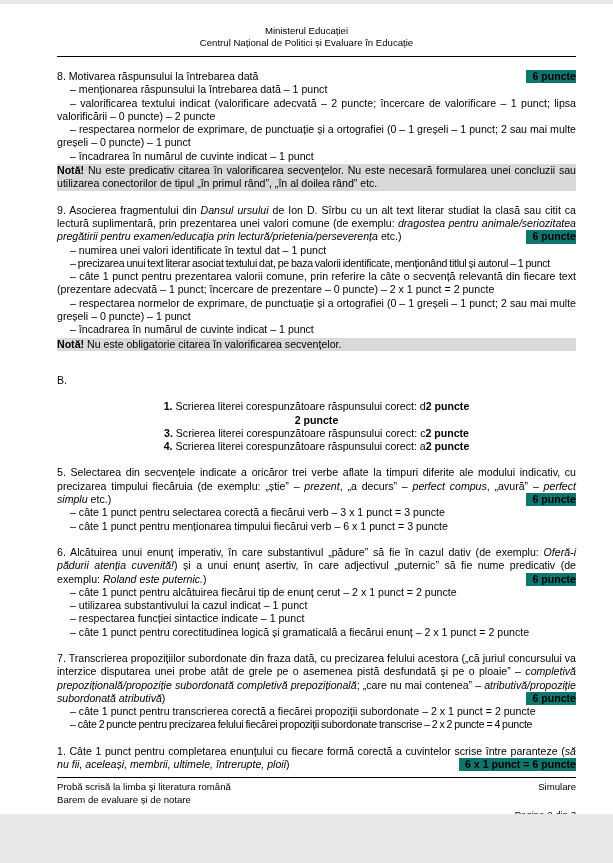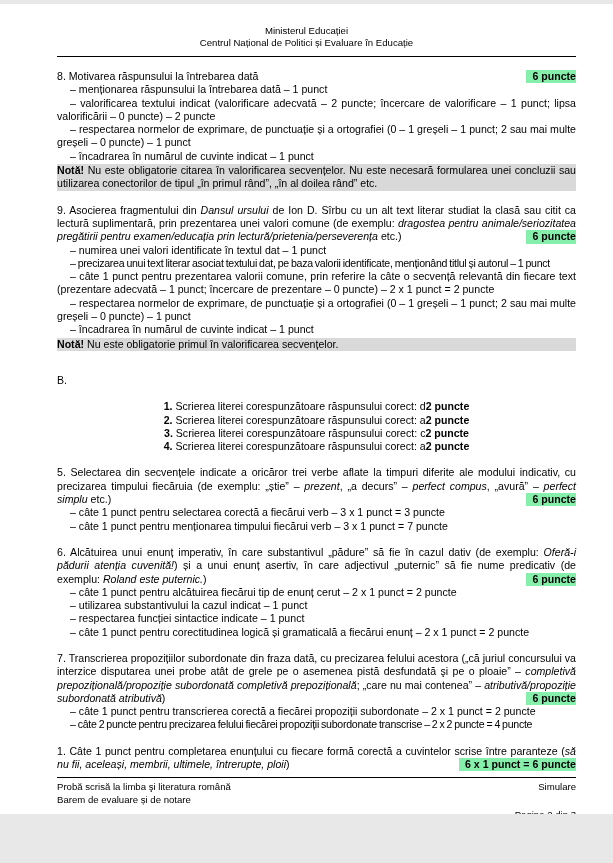--- a/index.html
+++ b/index.html
@@ -13,21 +13,21 @@
     font-size:10.6px;
     line-height:13.3px;
     overflow:hidden;
     margin:4px auto;
   }
   .header { padding-top:21px; text-align:center; font-size:9.6px; line-height:12px; }
   .rule { margin:7px 37px 0 57px; border-top:1.4px solid #000; }
   .content { padding:0 37px 0 57px; }
   .block { margin-top:13px; }
   .stem { position:relative; text-align:justify; }
-  .points { position:absolute; right:0; bottom:0; font-weight:bold; background:#86efac; padding-left:6px; }
+  .points { position:absolute; right:0; bottom:0; font-weight:bold; background:#0f766e; padding-left:6px; }
   .sub { text-indent:13px; text-align:justify; }
   .sub.tight { letter-spacing:-0.28px; word-spacing:-0.6px; }
   .note { background:#d9d9d9; text-align:justify; margin-top:1px; }
   .it { font-style:italic; }
   .bd { font-weight:bold; }
   .section-label { margin-top:23px; }
   .answer-row { display:flex; justify-content:center; }
   .answer-row .pts { font-weight:bold; }
   .footer {
     position:absolute; left:57px; right:37px; top:773px;
@@ -50,54 +50,53 @@
 
   <div class="rule"></div>
 
   <div class="content">
       <div class="block">
         <div class="stem"><span>8. Motivarea răspunsului la întrebarea dată</span><span class="points">6 puncte</span></div>
         <div class="sub"><span>– menționarea răspunsului la întrebarea dată – 1 punct</span></div>
         <div class="sub"><span>– valorificarea textului indicat (valorificare adecvată – 2 puncte; încercare de valorificare – 1 punct; lipsa valorificării – 0 puncte) – 2 puncte</span></div>
         <div class="sub"><span>– respectarea normelor de exprimare, de punctuație și a ortografiei (0 – 1 greșeli – 1 punct; 2 sau mai multe greșeli – 0 puncte) – 1 punct</span></div>
         <div class="sub"><span>– încadrarea în numărul de cuvinte indicat – 1 punct</span></div>
-        <div class="note"><span class="bd">Notă!</span><span> Nu este obligatorie citarea în valorificarea secvențelor. Nu este necesară formularea unei concluzii sau utilizarea conectorilor de tipul „în primul rând”, „în al doilea rând” etc.</span></div>
+        <div class="note"><span class="bd">Notă!</span><span> Nu este predicativ citarea în valorificarea secvențelor. Nu este necesară formularea unei concluzii sau utilizarea conectorilor de tipul „în primul rând”, „în al doilea rând” etc.</span></div>
       </div>
       <div class="block">
         <div class="stem"><span>9.  Asocierea fragmentului din </span><span class="it ">Dansul ursului</span><span> de Ion D. Sîrbu cu un alt text literar studiat la clasă sau citit ca lectură suplimentară, prin prezentarea unei valori comune (de exemplu: </span><span class="it ">dragostea pentru animale/seriozitatea pregătirii pentru examen/educația prin lectură/prietenia/perseverența</span><span> etc.)</span><span class="points">6 puncte</span></div>
         <div class="sub"><span>– numirea unei valori identificate în textul dat – 1 punct</span></div>
         <div class="sub tight"><span>– precizarea unui text literar asociat textului dat, pe baza valorii identificate, menționând titlul și autorul – 1 punct</span></div>
         <div class="sub"><span>– câte 1 punct pentru prezentarea valorii comune, prin referire la câte o secvență relevantă din fiecare text (prezentare adecvată – 1 punct; încercare de prezentare – 0 puncte) – 2 x 1 punct = 2 puncte</span></div>
         <div class="sub"><span>– respectarea normelor de exprimare, de punctuație și a ortografiei (0 – 1 greșeli – 1 punct; 2 sau mai multe greșeli – 0 puncte) – 1 punct</span></div>
         <div class="sub"><span>– încadrarea în numărul de cuvinte indicat – 1 punct</span></div>
-        <div class="note"><span class="bd">Notă!</span><span> Nu este obligatorie primul în valorificarea secvențelor.</span></div>
+        <div class="note"><span class="bd">Notă!</span><span> Nu este obligatorie citarea în valorificarea secvențelor.</span></div>
       </div>
       <div class="section-label">B.</div>
       <div class="block">
         <div class="answer-row">
           <span><span class="bd">1.</span><span> Scrierea literei corespunzătoare răspunsului corect: d</span></span>
           <span class="pts">2 puncte</span>
         </div>
         <div class="answer-row">
-          <span><span class="bd">2.</span><span> Scrierea literei corespunzătoare răspunsului corect: a</span></span>
           <span class="pts">2 puncte</span>
         </div>
         <div class="answer-row">
           <span><span class="bd">3.</span><span> Scrierea literei corespunzătoare răspunsului corect: c</span></span>
           <span class="pts">2 puncte</span>
         </div>
         <div class="answer-row">
           <span><span class="bd">4.</span><span> Scrierea literei corespunzătoare răspunsului corect: a</span></span>
           <span class="pts">2 puncte</span>
         </div>
       </div>
       <div class="block">
         <div class="stem"><span>5. Selectarea din secvențele indicate a oricăror trei verbe aflate la timpuri diferite ale modului indicativ, cu precizarea timpului fiecăruia (de exemplu: „știe” – </span><span class="it ">prezent</span><span>, „a decurs” – </span><span class="it ">perfect compus</span><span>, „avură” – </span><span class="it ">perfect simplu</span><span> etc.)</span><span class="points">6 puncte</span></div>
         <div class="sub"><span>– câte 1 punct  pentru selectarea corectă a fiecărui verb – 3 x 1 punct = 3 puncte</span></div>
-        <div class="sub"><span>– câte 1 punct  pentru menționarea timpului fiecărui verb – 3 x 1 punct = 7 puncte</span></div>
+        <div class="sub"><span>– câte 1 punct  pentru menționarea timpului fiecărui verb – 6 x 1 punct = 3 puncte</span></div>
       </div>
       <div class="block">
         <div class="stem"><span>6.  Alcătuirea unui enunț imperativ, în care substantivul „pădure” să fie în cazul dativ (de exemplu: </span><span class="it ">Oferă-i pădurii atenția cuvenită!</span><span>) și a unui enunț asertiv, în care adjectivul „puternic” să fie nume predicativ (de exemplu: </span><span class="it ">Roland este puternic.</span><span>)</span><span class="points">6 puncte</span></div>
         <div class="sub"><span>– câte 1 punct pentru alcătuirea fiecărui tip de enunț cerut – 2 x 1 punct = 2 puncte</span></div>
         <div class="sub"><span>– utilizarea substantivului la cazul indicat – 1 punct</span></div>
         <div class="sub"><span>– respectarea funcției sintactice indicate – 1 punct</span></div>
         <div class="sub"><span>– câte 1 punct pentru corectitudinea logică și gramaticală a fiecărui enunț – 2 x 1 punct = 2 puncte</span></div>
       </div>
       <div class="block">
         <div class="stem"><span>7. Transcrierea propozițiilor subordonate din fraza dată, cu precizarea felului acestora („că juriul concursului va interzice disputarea unei probe atât de grele pe o asemenea pistă desfundată şi pe o ploaie” – </span><span class="it ">completivă prepozițională/propoziție subordonată completivă prepozițională</span><span>; „care nu mai contenea” – </span><span class="it ">atributivă/propoziție subordonată atributivă</span><span>)</span><span class="points">6 puncte</span></div>

